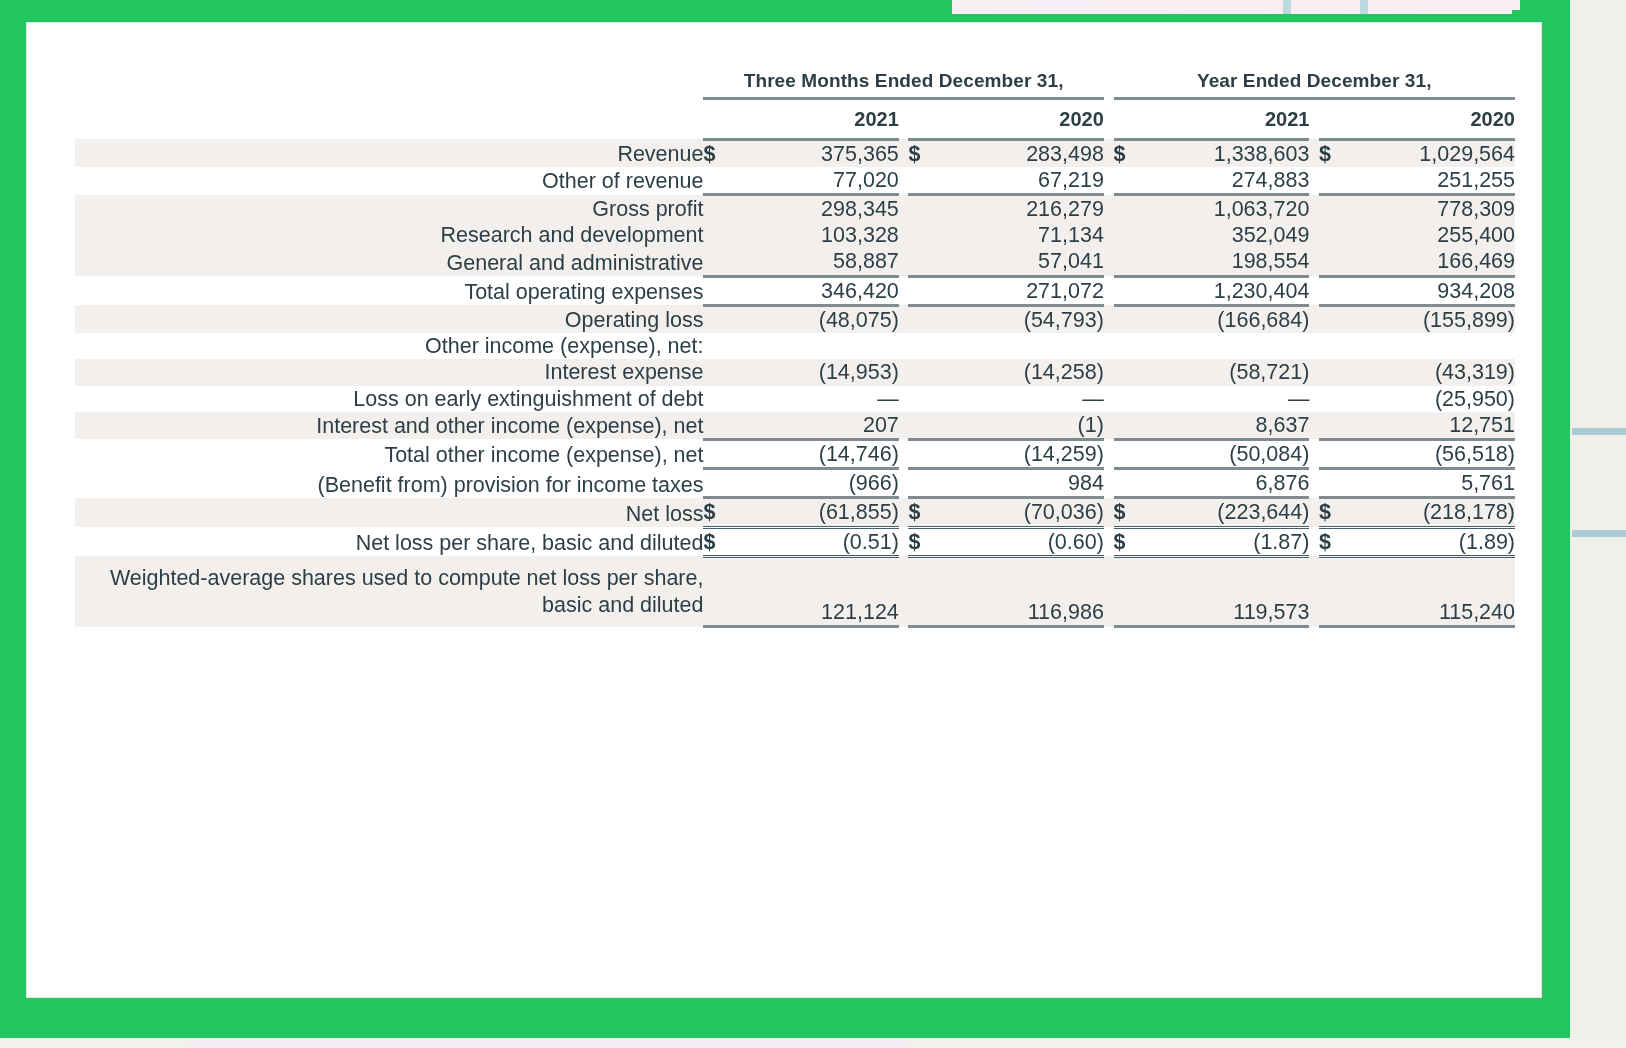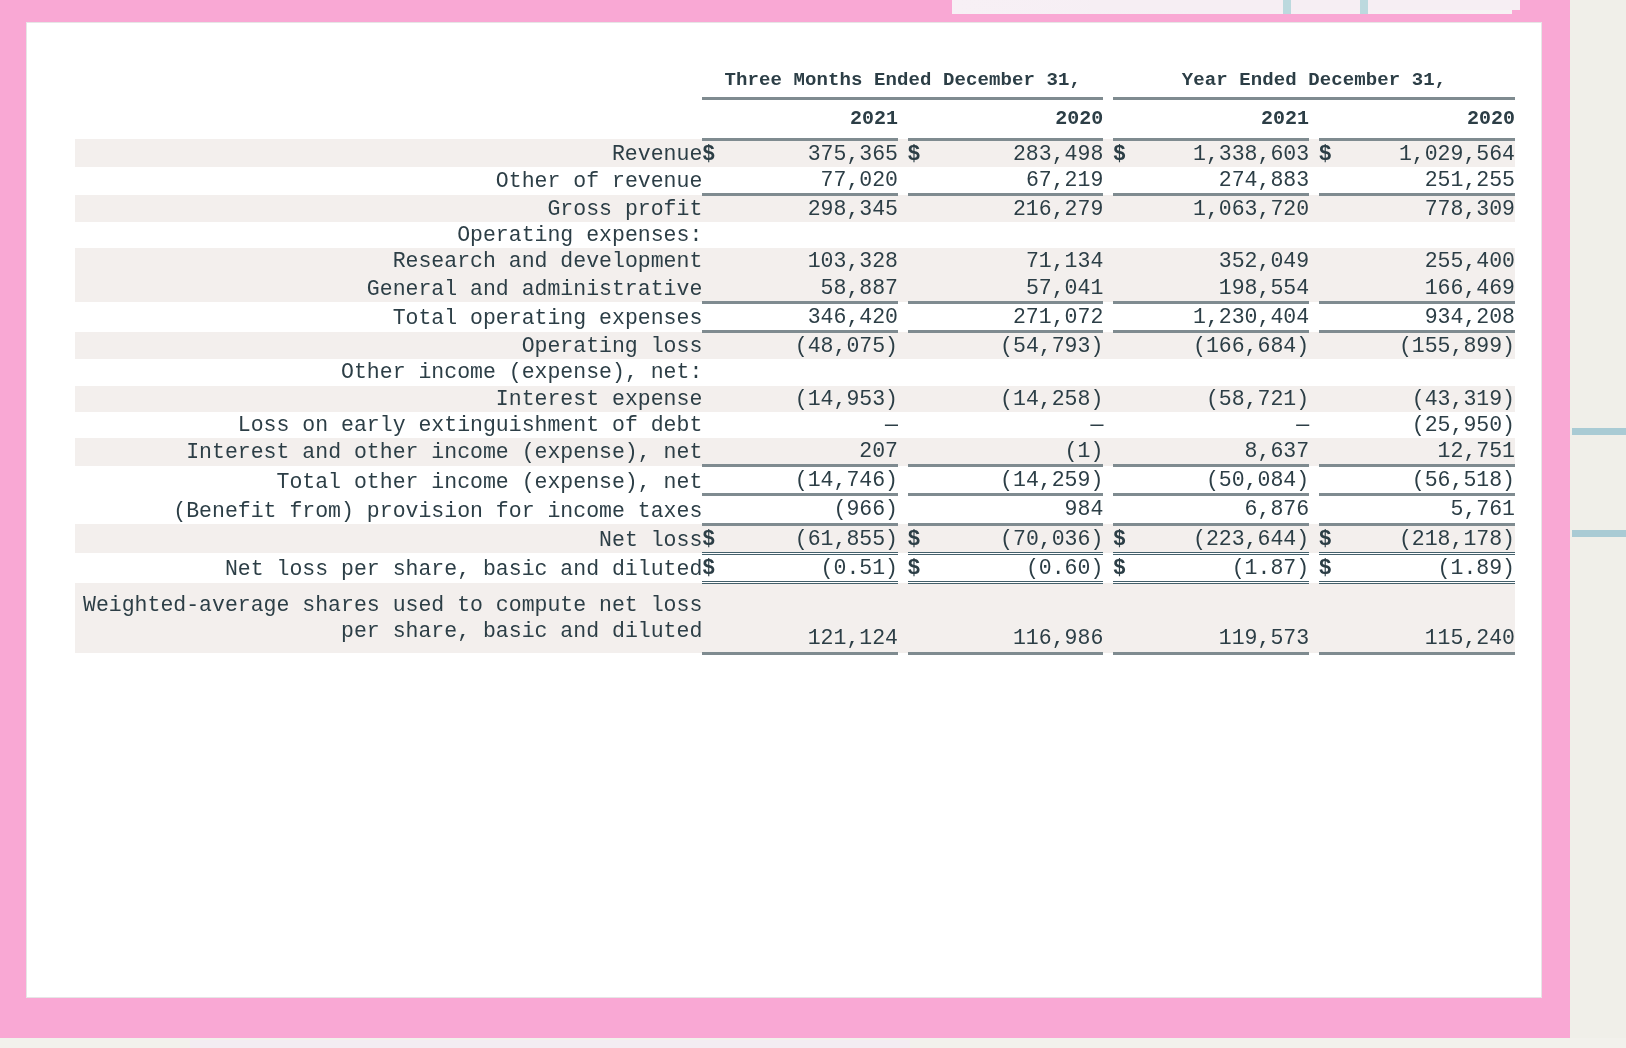--- a/index.html
+++ b/index.html
@@ -5,21 +5,21 @@
   * { box-sizing: border-box; }
   html, body {
     margin: 0; padding: 0;
     width: 1626px; height: 1048px;
     overflow: hidden;
     background: #ffffff;
     font-family: "Liberation Sans", sans-serif;
   }
 
   
-  #stage { position: relative; width: 1626px; height: 1048px; background:#f9a8d4;font-family:Liberation Mono, monospace; }
+  #stage { position: relative; width: 1626px; height: 1048px; background:#22c55e; }
 
   .bg-pink-band {
     position: absolute; left: 952px; top: 0px; width: 560px; height: 14px;
     background: linear-gradient(90deg,#f7f0f5 0%,#f6eef4 45%,#f7f3f4 100%);
   }
   .bg-pink-band2 {
     position: absolute; left: 1090px; top: 0px; width: 430px; height: 10px;
     background: #f6eef3;
   }
   .bg-teal-tick { position:absolute; width:8px; height:14px; background:#bcd9de; top:0px; }
@@ -201,34 +201,20 @@
             <td class="gap"></td>
             <td class="cur"></td>
             <td class="num">216,279</td>
             <td class="gap"></td>
             <td class="cur"></td>
             <td class="num">1,063,720</td>
             <td class="gap"></td>
             <td class="cur"></td>
             <td class="num">778,309</td>
           </tr>
-          <tr>
-            <td class="lbl">Operating expenses:</td>
-            <td class="cur"></td>
-            <td class="num"></td>
-            <td class="gap"></td>
-            <td class="cur"></td>
-            <td class="num"></td>
-            <td class="gap"></td>
-            <td class="cur"></td>
-            <td class="num"></td>
-            <td class="gap"></td>
-            <td class="cur"></td>
-            <td class="num"></td>
-          </tr>
           <tr class="shade">
             <td class="lbl i1">Research and development</td>
             <td class="cur"></td>
             <td class="num">103,328</td>
             <td class="gap"></td>
             <td class="cur"></td>
             <td class="num">71,134</td>
             <td class="gap"></td>
             <td class="cur"></td>
             <td class="num">352,049</td>

